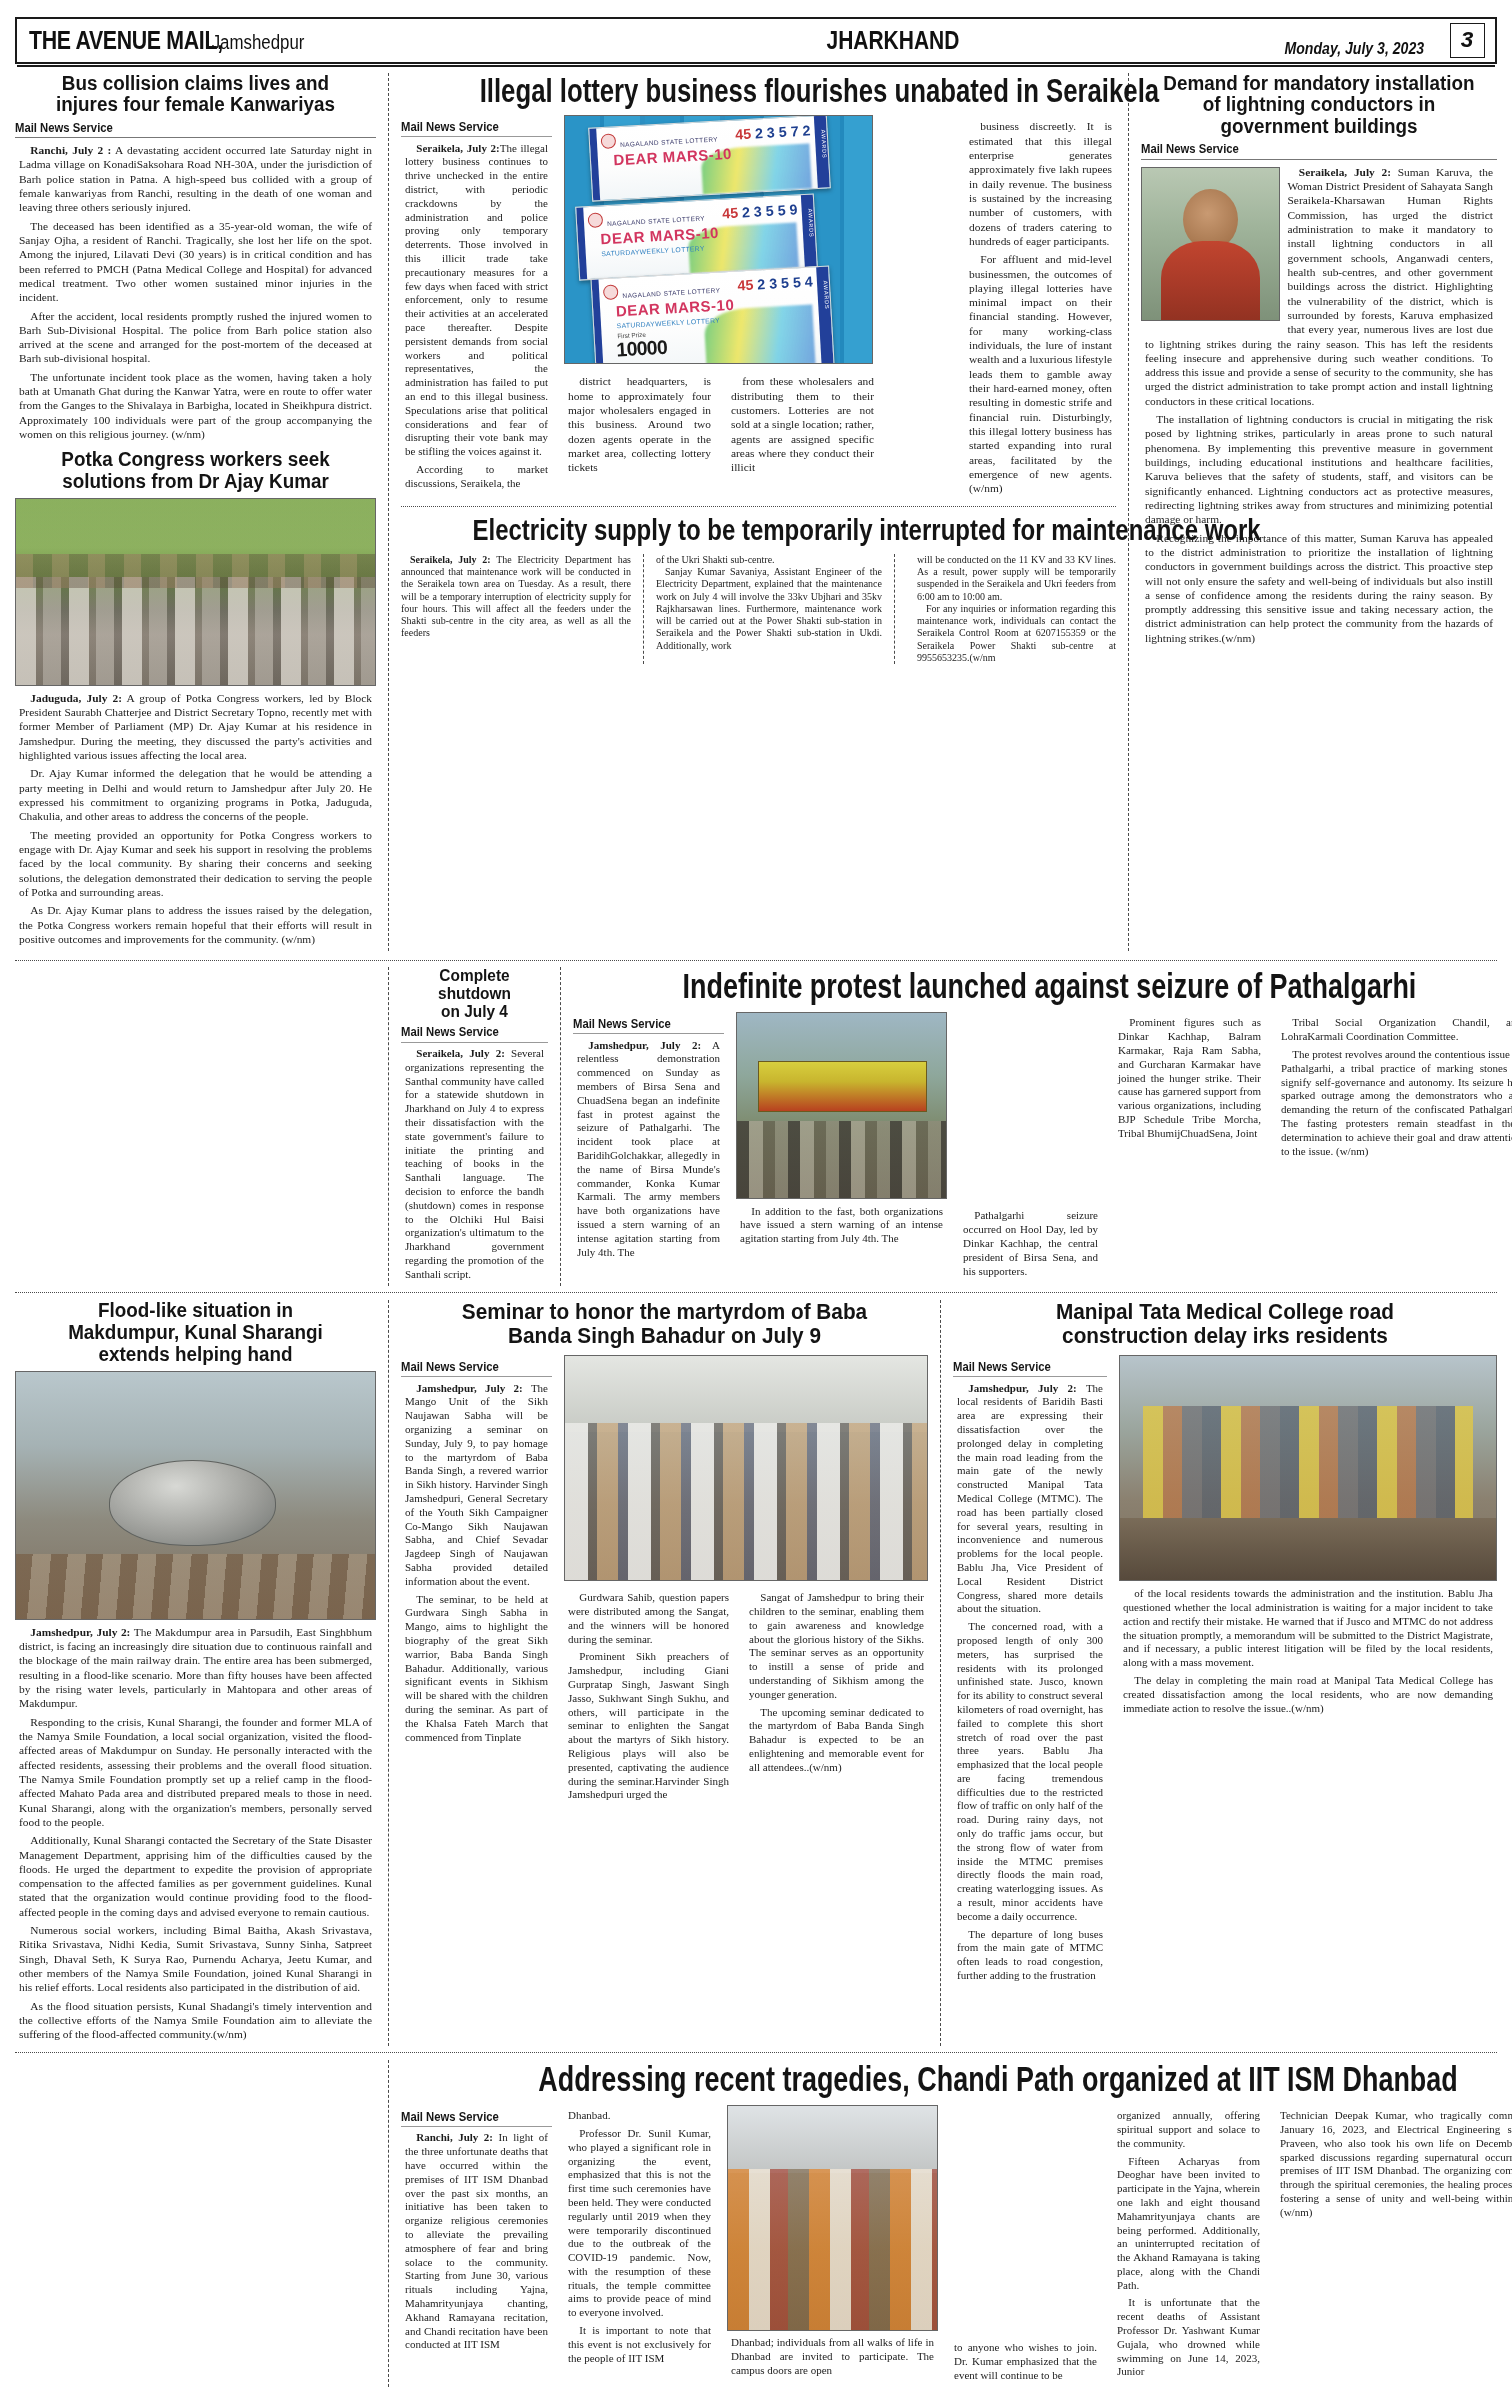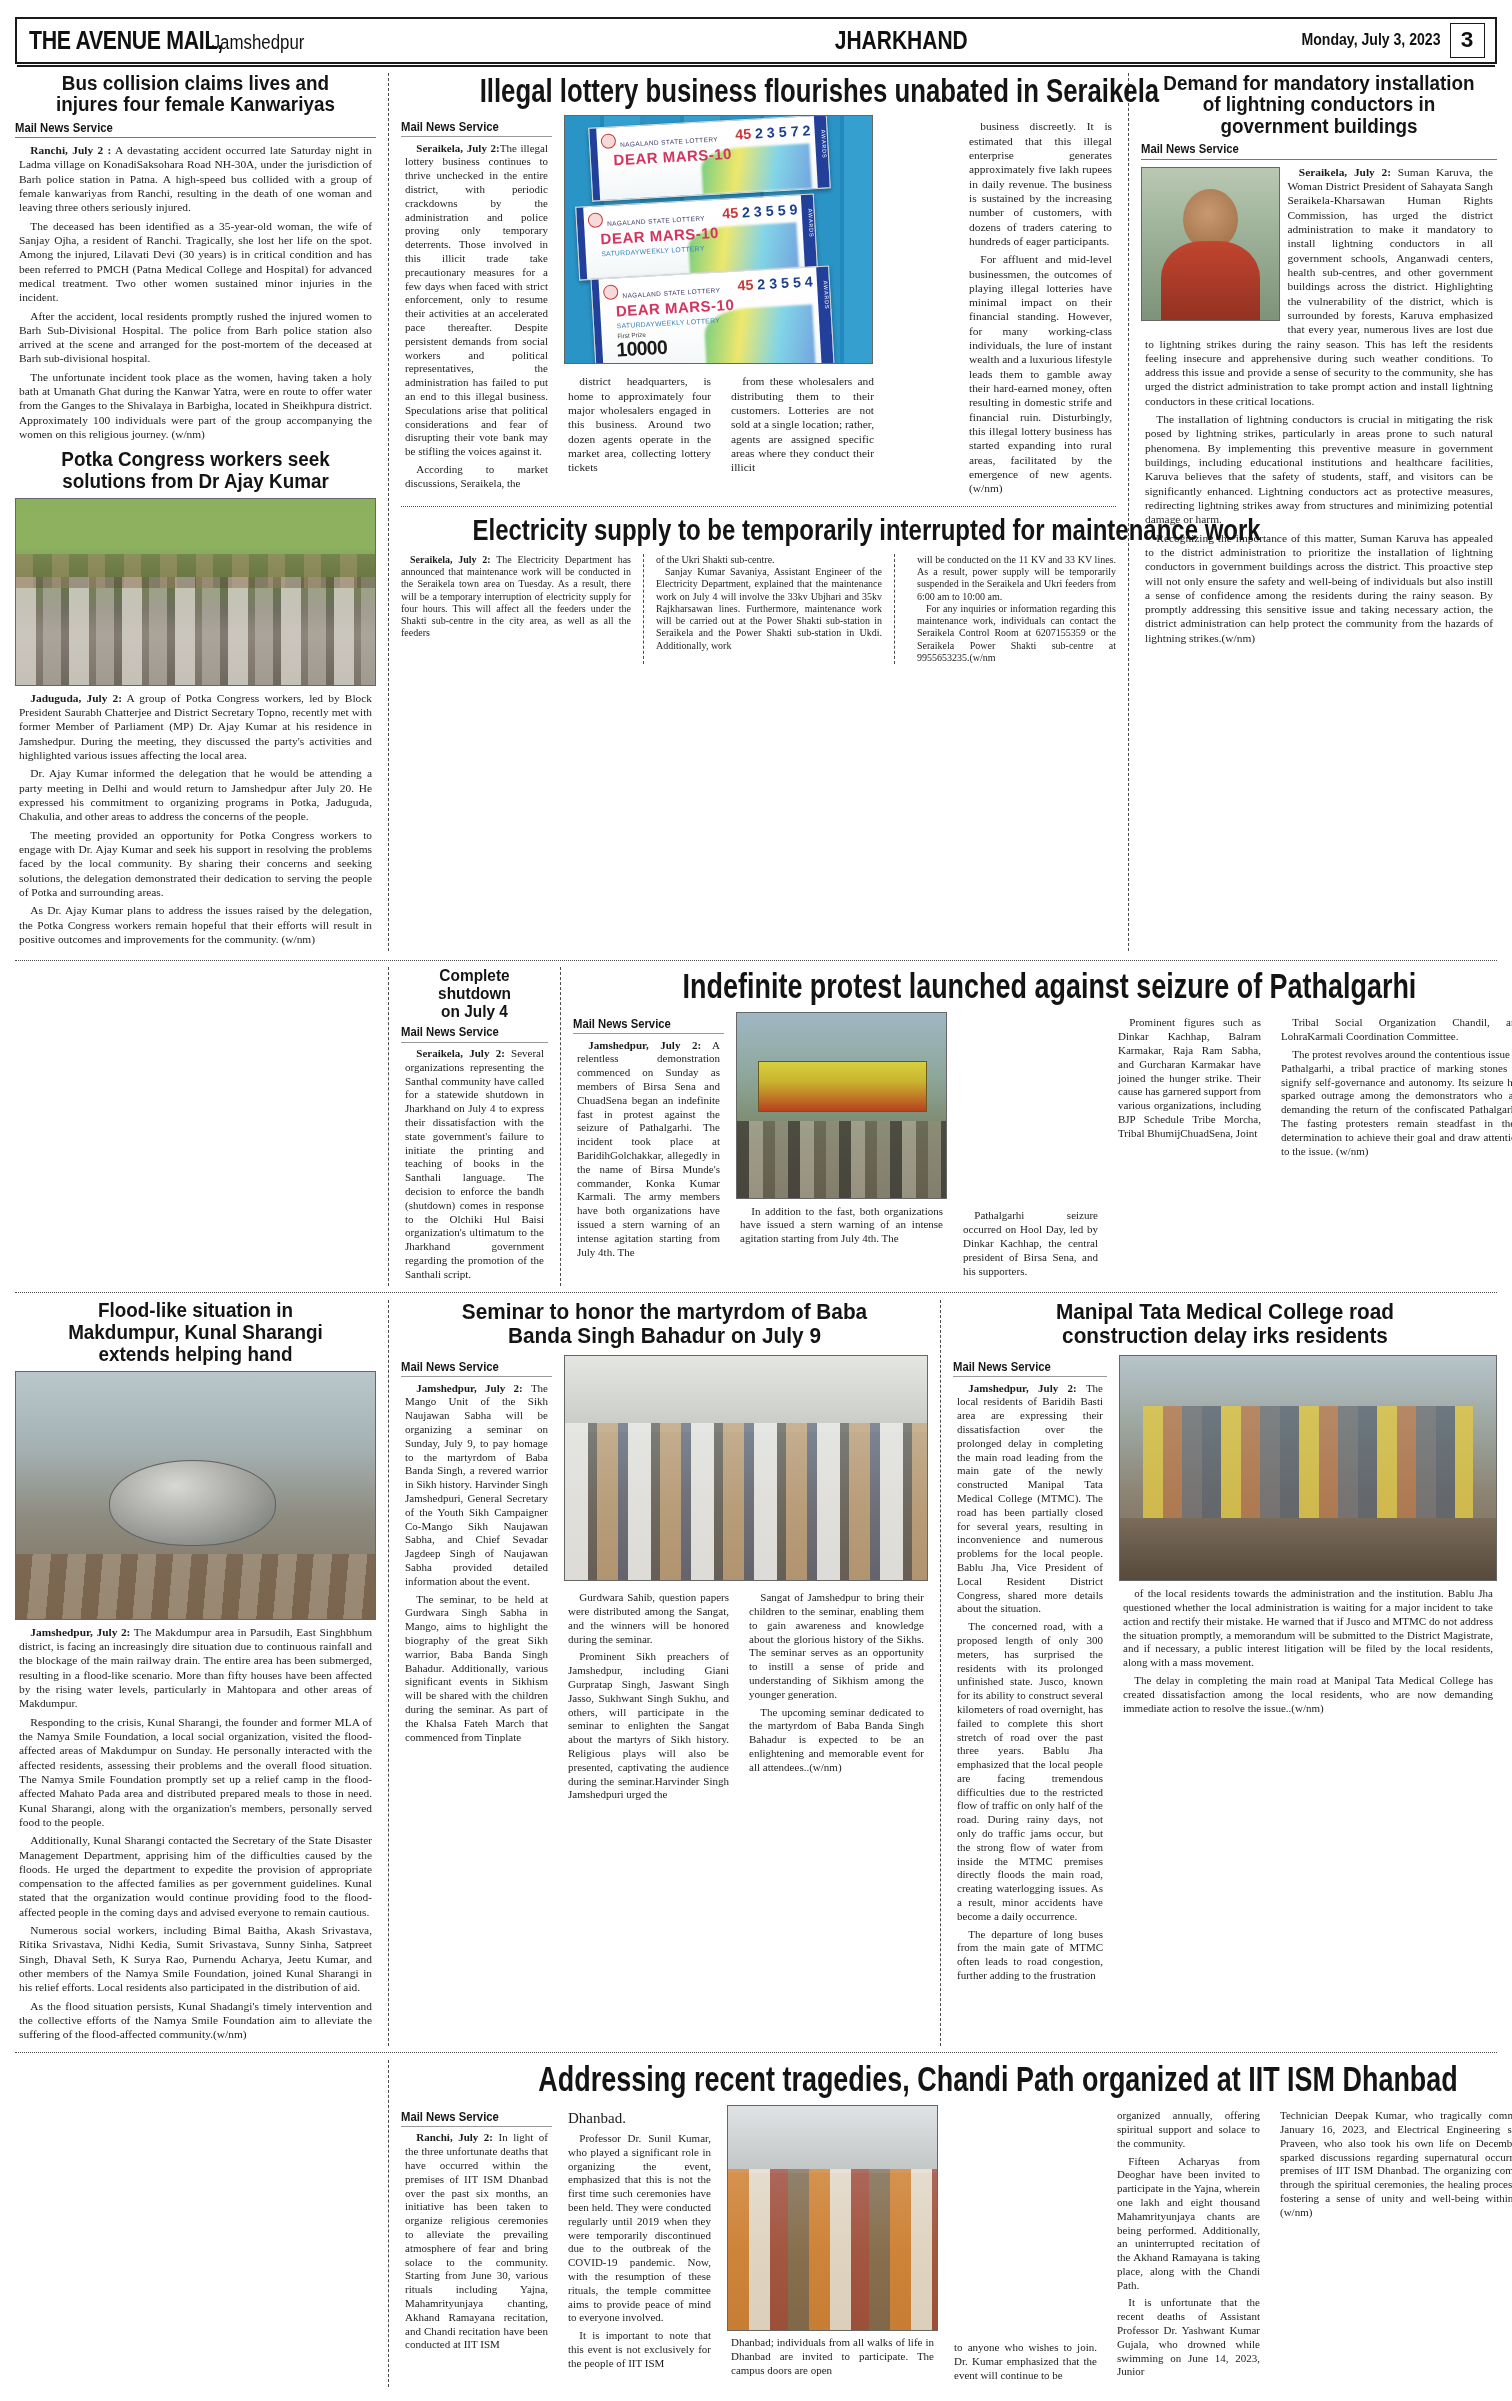--- a/index.html
+++ b/index.html
@@ -64,23 +64,24 @@
     text-align: center;
     font-family: "Liberation Sans", sans-serif;
     font-weight: 700;
     font-size: 25px;
     letter-spacing: 0px;
     transform: scaleX(0.84);
     color: #111;
   }
   .mh-right {
     display: flex;
-    align-items: center;
-    gap: 0;
+    align-items: flex-end;
+    gap: 16px;
     flex: 0 0 auto;
+    font-style: italic;
   }
   .mh-date {
     font-family: "Liberation Sans", sans-serif;
     font-weight: 700;
     font-size: 16px;
     transform: scaleX(0.88);
     color: #111;
     white-space: nowrap;
   }
   .mh-pagenum {
@@ -709,21 +710,21 @@
         <div style="width:151px;flex:0 0 151px;">
           <div class="byline">Mail News Service</div>
           <div class="rule-thin"></div>
           <div class="body-txt" style="font-size:11px;">
             <p><b>Ranchi, July 2:</b>
                <span>In light of the three unfortunate deaths that have occurred within the premises of IIT ISM Dhanbad over the past six months, an initiative has been taken to organize religious ceremonies to alleviate the prevailing atmosphere of fear and bring solace to the community. Starting from June 30, various rituals including Yajna, Mahamrityunjaya chanting, Akhand Ramayana recitation, and Chandi recitation have been conducted at IIT ISM</span></p>
           </div>
         </div>
         <div class="colgap"></div>
         <div style="width:151px;flex:0 0 151px;" class="body-txt">
-          <p style="text-indent:0;font-size:15px">Dhanbad.</p>
+          <p style="text-indent:0;font-size:11px">Dhanbad.</p>
           <p style="font-size:11px">Professor Dr. Sunil Kumar, who played a significant role in organizing the event, emphasized that this is not the first time such ceremonies have been held. They were conducted regularly until 2019 when they were temporarily discontinued due to the outbreak of the COVID-19 pandemic. Now, with the resumption of these rituals, the temple committee aims to provide peace of mind to everyone involved.</p>
           <p style="font-size:11px">It is important to note that this event is not exclusively for the people of IIT ISM</p>
         </div>
         <div class="colgap"></div>
         <div style="width:211px;flex:0 0 211px;">
           <div class="photo ph-chandi"></div>
           <div class="body-txt" style="font-size:11px;margin-top:5.3px;">
             <p style="text-indent:0">Dhanbad; individuals from all walks of life in Dhanbad are invited to participate. The campus doors are open</p>
           </div>
         </div>

